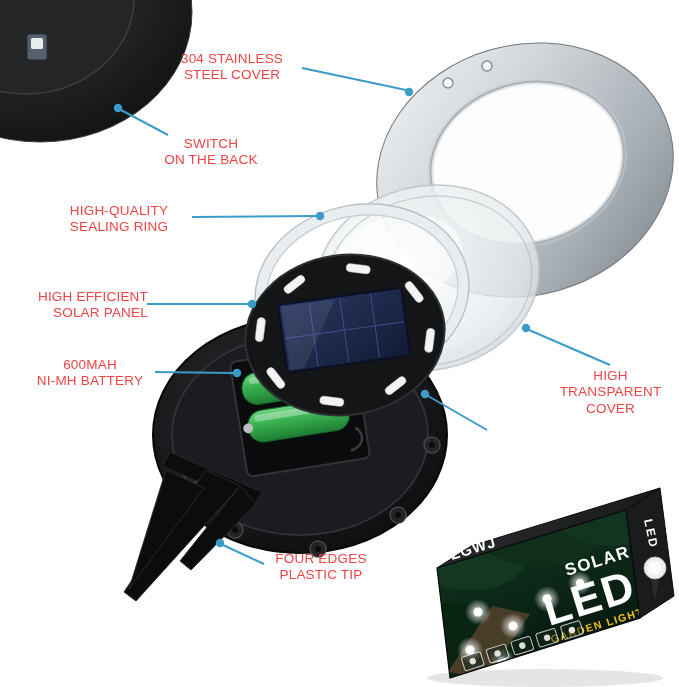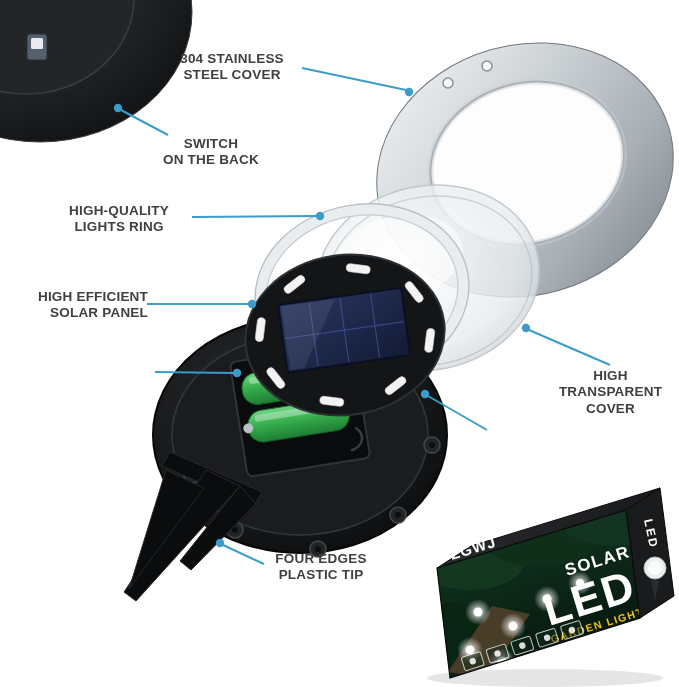--- a/index.html
+++ b/index.html
@@ -3,22 +3,22 @@
 <meta charset="utf-8">
 <style>
   * { margin:0; padding:0; box-sizing:border-box; }
   html,body { background:#ffffff; }
   .stage {
     position:relative; width:679px; height:687px; background:#ffffff;
     overflow:hidden; font-family:"Liberation Sans", sans-serif;
   }
   .art { position:absolute; left:0; top:0; }
   .callout {
-    position:absolute; font-weight:700; font-size:13.5px; line-height:1.22;
-    letter-spacing:.2px; color:#404040; text-align:center; white-space:pre-line;
+    position:absolute; font-weight:400; font-size:13.5px; line-height:1.22;
+    letter-spacing:.2px; color:#ef4444; text-align:center; white-space:pre-line;
   }
   svg text { font-family:"Liberation Sans", sans-serif; }
 </style>
 </head>
 <body>
 
 <div class="stage">
 
   <svg class="art" width="679" height="687" viewBox="0 0 679 687">
     <defs>
@@ -226,22 +226,24 @@
       <circle cx="425" cy="394" r="4.2"></circle>
       <circle cx="220" cy="543" r="4.2"></circle>
     </g>
   </svg>
 
   <div class="callout" style="left:162px; top:51px;  width:140px;">304 STAINLESS
 STEEL COVER</div>
   <div class="callout" style="left:155px; top:136px; width:112px;">SWITCH
 ON THE BACK</div>
   <div class="callout" style="left:48px;  top:203px; width:142px;">HIGH-QUALITY
-LIGHTS RING</div>
+SEALING RING</div>
   <div class="callout" style="left:14px;  top:289px; width:134px;text-align:right;">HIGH EFFICIENT
 SOLAR PANEL</div>
+  <div class="callout" style="left:24px;  top:357px; width:132px;">600MAH
+NI-MH BATTERY</div>
   <div class="callout" style="left:548px; top:368px; width:125px;">HIGH
 TRANSPARENT
 COVER</div>
   <div class="callout" style="left:256px; top:551px; width:130px;text-align:center;">FOUR EDGES
 PLASTIC TIP</div>
 
 </div>
 
 </body></html>

